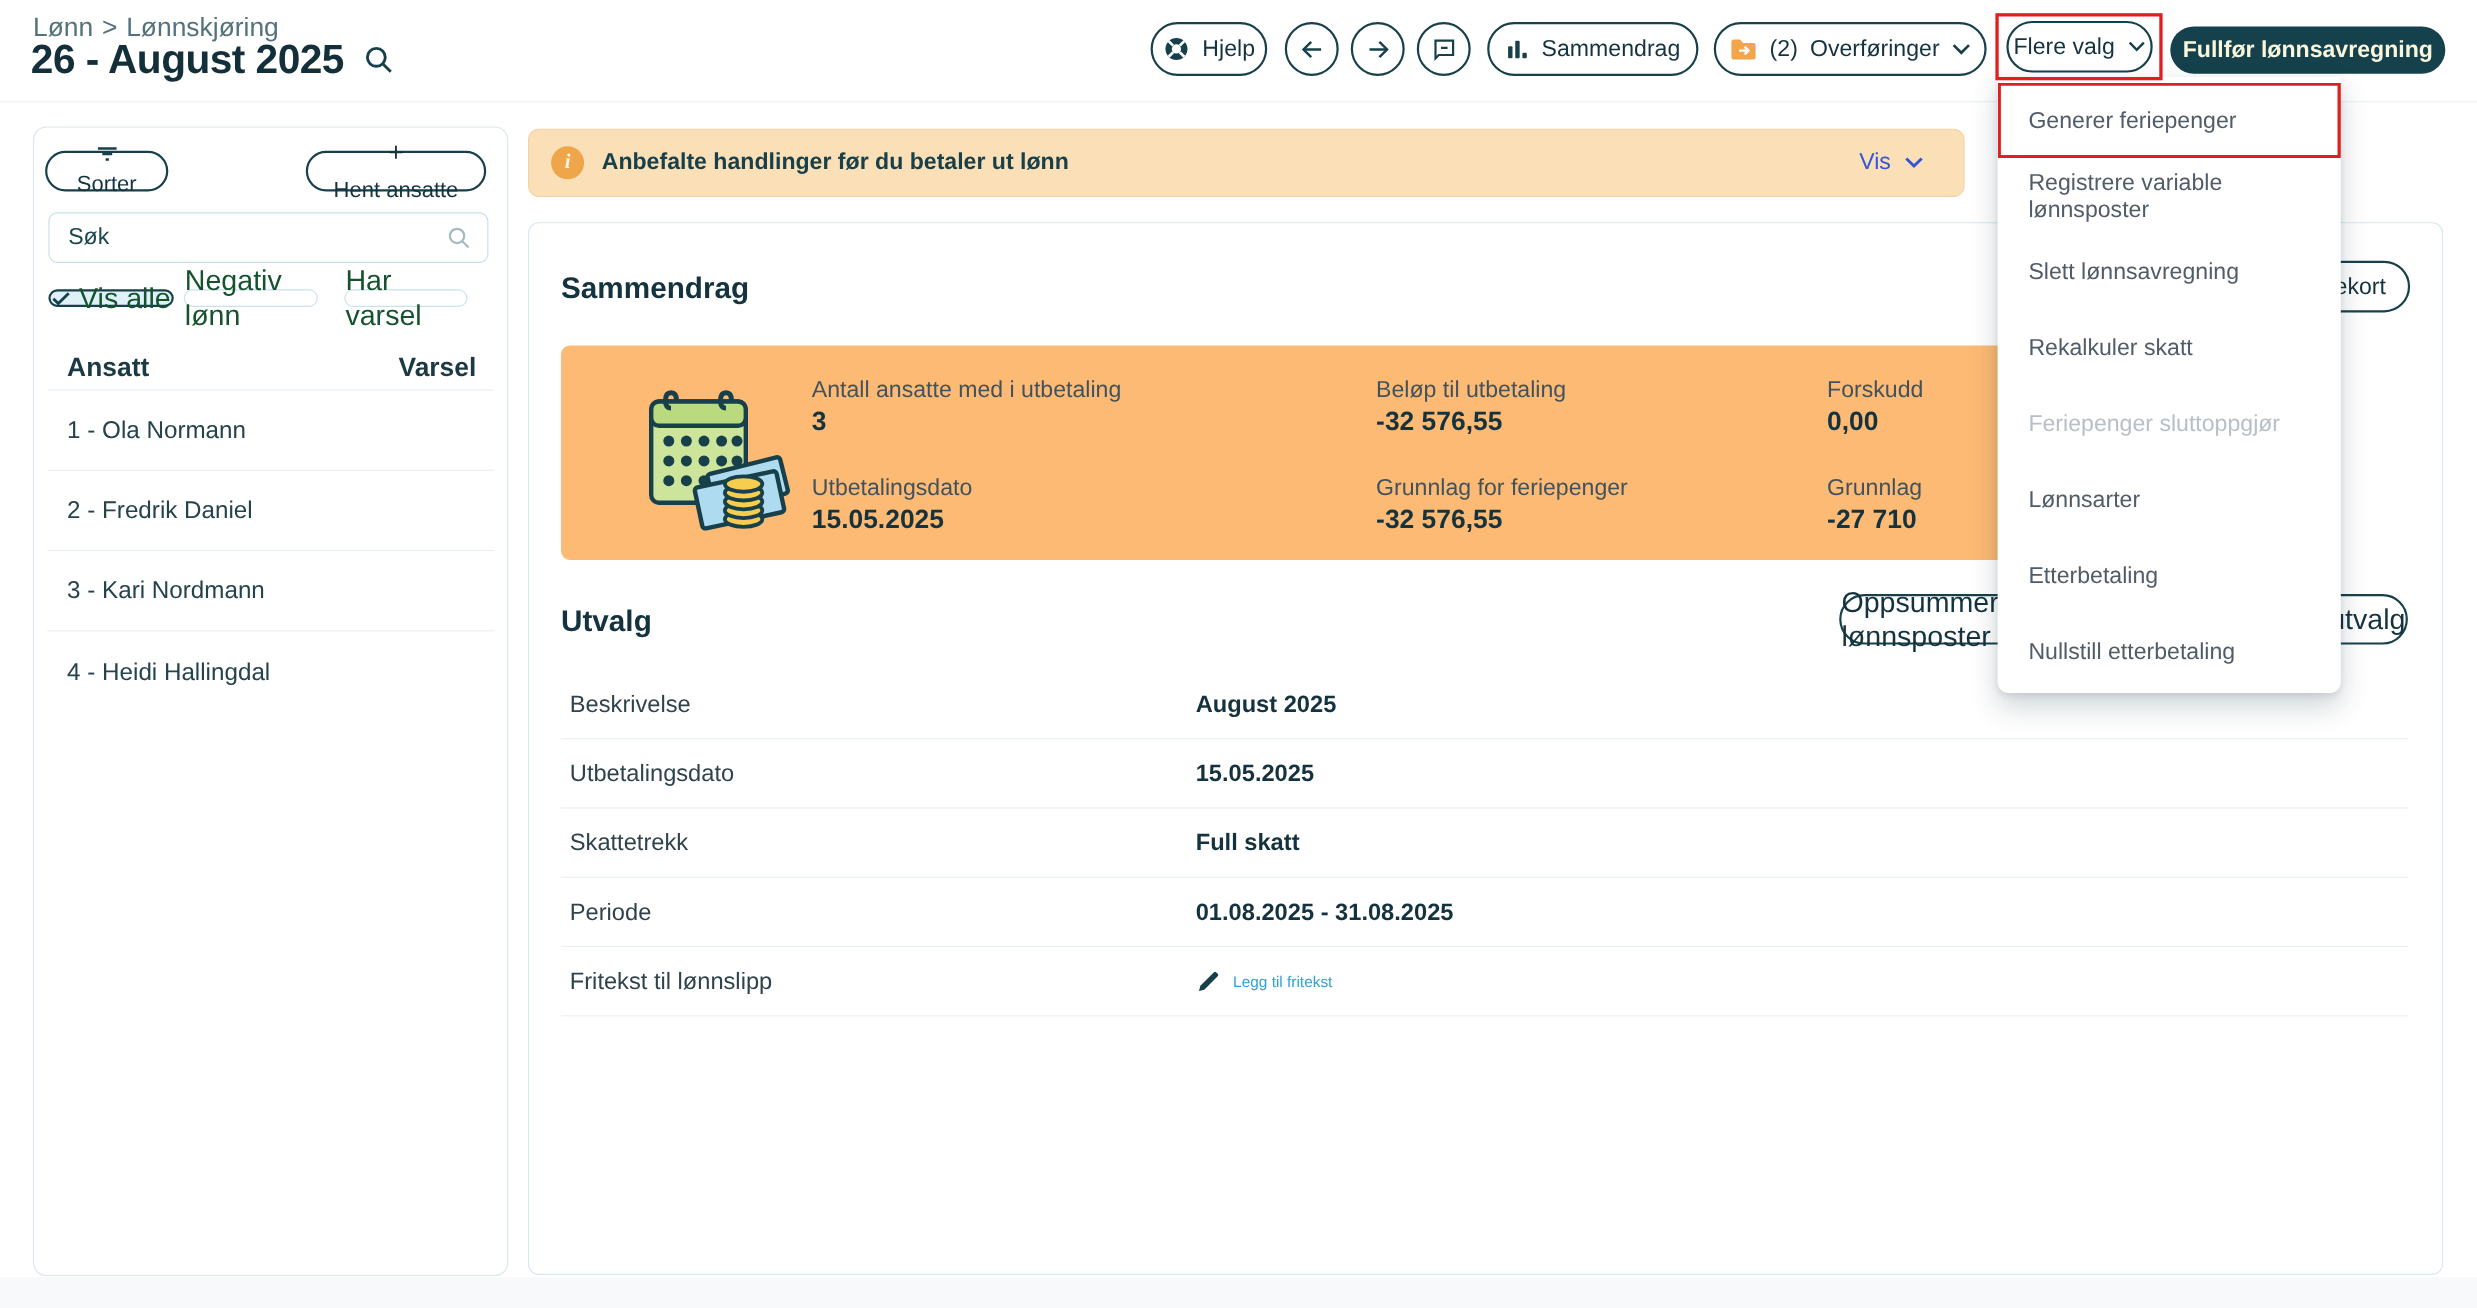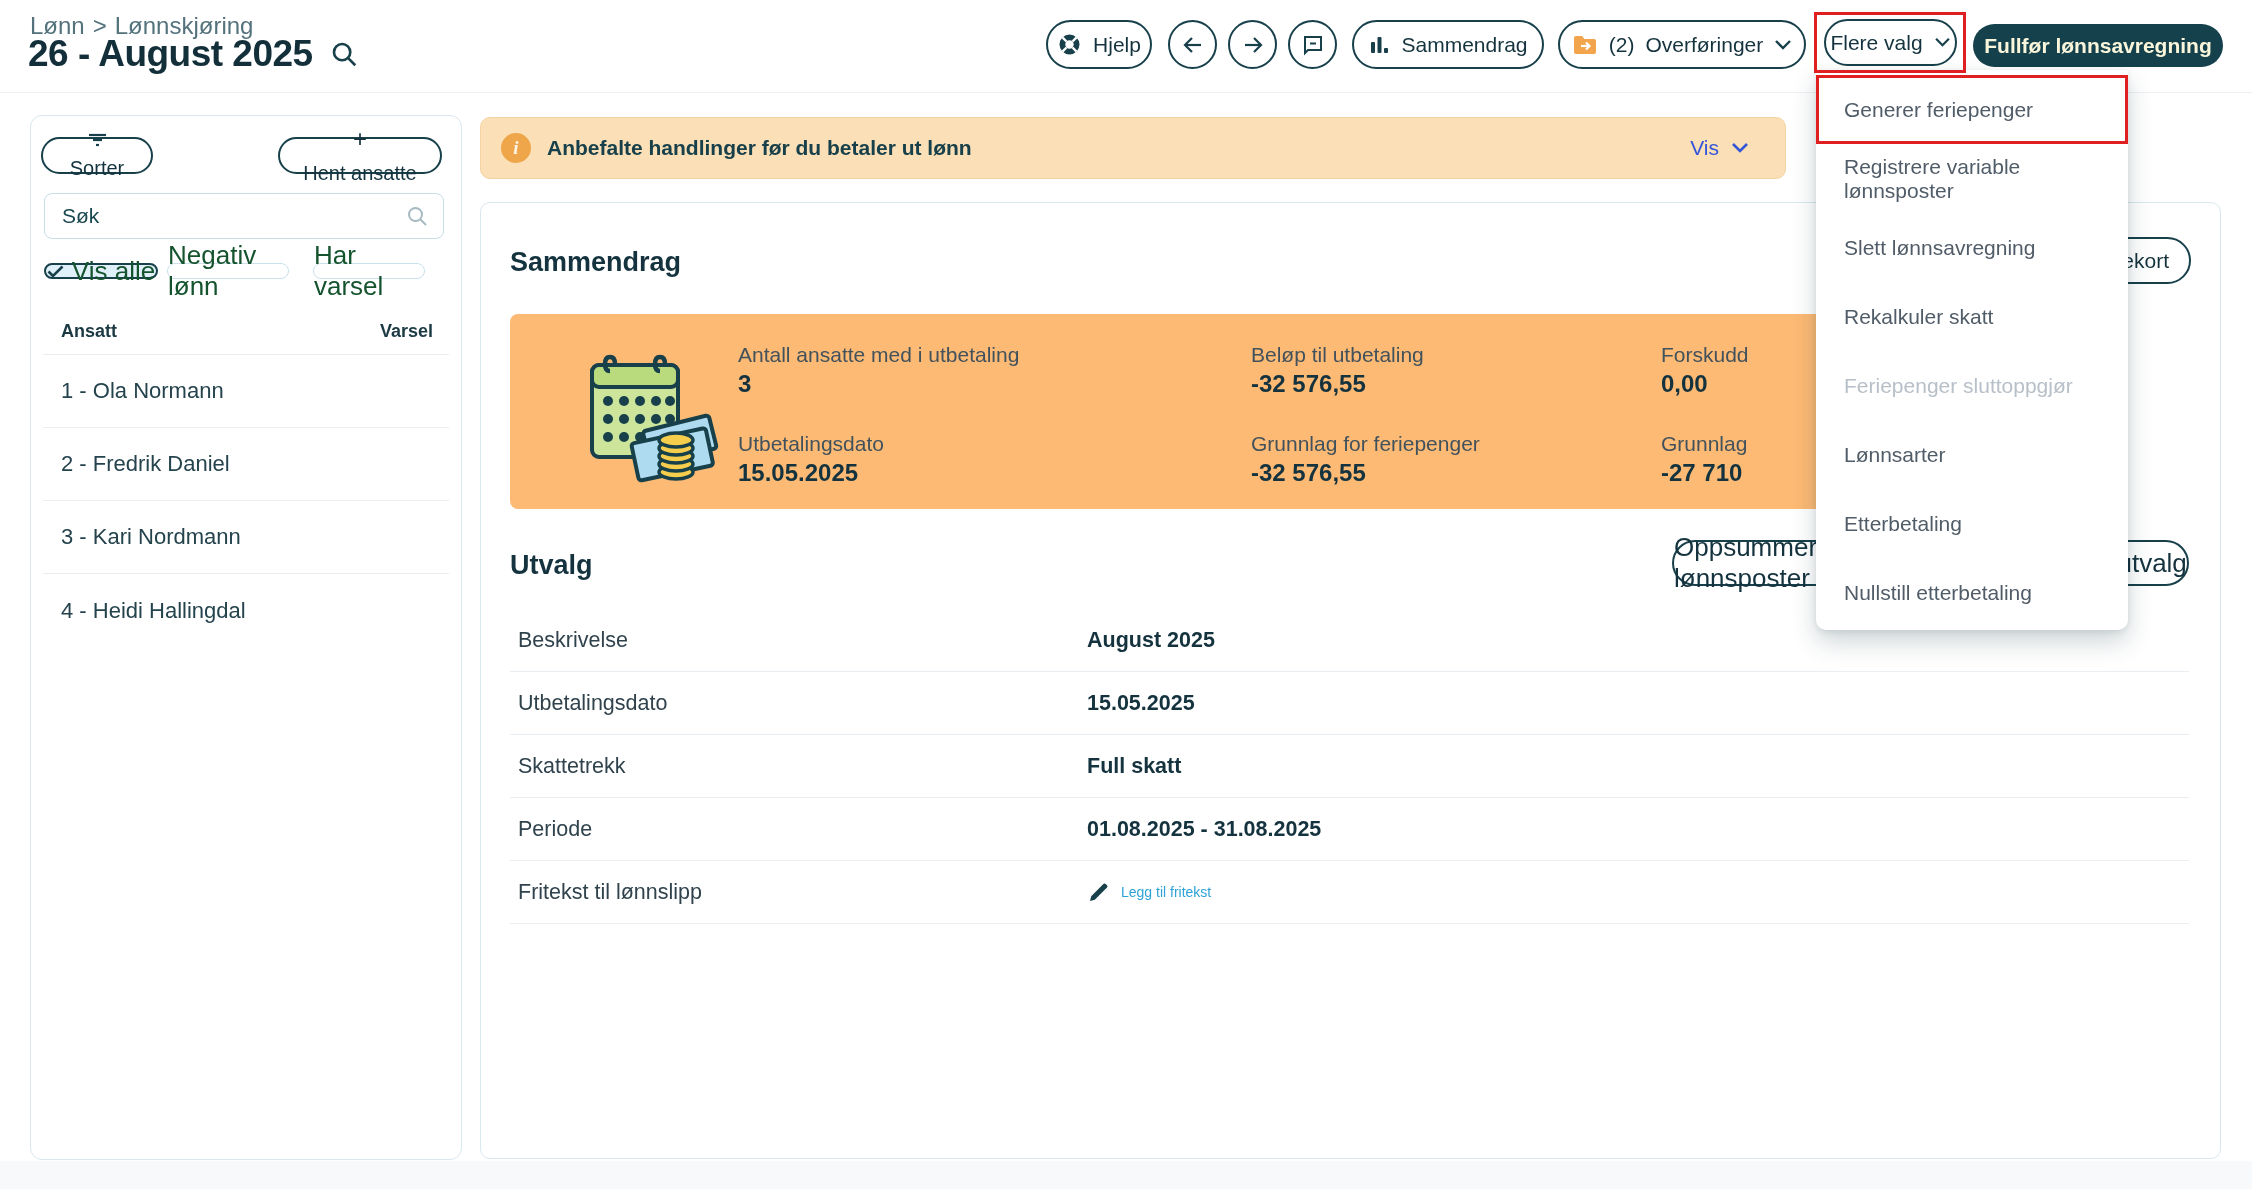--- a/index.html
+++ b/index.html
@@ -50,21 +50,21 @@
   #sorter-btn { left:10px; top:21px; width:112px; }
   #hent-btn { left:247px; top:21px; width:164px; }
   .search-box { position:absolute; left:13px; top:77px; width:400px; height:46px; border:1px solid #C7DEE8;
                 border-radius:8px; display:flex; align-items:center; padding:0 14px 0 17px; }
   .search-box input { border:none; outline:none; flex:1; font-size:21px; color:#1B4750; font-family:inherit; background:transparent; }
   .search-box input::placeholder { color:#1B4750; opacity:1; }
   .chip { position:absolute; top:147px; height:16px; border-radius:17px; border:1px solid #C9E2EC; background:#fff;
           font-size:26px; color:#14532d; display:flex; align-items:center; justify-content:center; gap:8px; cursor:pointer; }
   .chip.active { background:#E0F0F8; border:2px solid #17404B; }
   .col-heads { position:absolute; left:30px; top:205px; width:372px; display:flex; justify-content:space-between;
-               font-size:18px; font-weight:700; color:#1B3A44; }
+               font-size:24px; font-weight:700; color:#1B3A44; }
   .head-div { position:absolute; left:12px; top:238px; width:406px; height:1px; background:#E8EEF1; }
   .emp-list { position:absolute; left:12px; top:239px; width:406px; }
   .emp-row { height:73px; display:flex; align-items:center; padding-left:18px; font-size:22px; color:#24434D;
              border-bottom:1px solid #E9EEF1; cursor:pointer; }
   .emp-row:last-child { border-bottom:none; }
   
   .banner { position:absolute; left:480px; top:117px; width:1306px; height:62px; background:#FBDFB6;
             border:1px solid #F4D3A2; border-radius:10px; display:flex; align-items:center; padding:0 36px 0 20px; gap:16px; }
   .info-circle { width:30px; height:30px; border-radius:50%; background:#EFA64B; color:#FDF6E8; font-size:19px;
                  font-weight:700; display:flex; align-items:center; justify-content:center; font-family:"Liberation Serif", serif; font-style:italic; }

